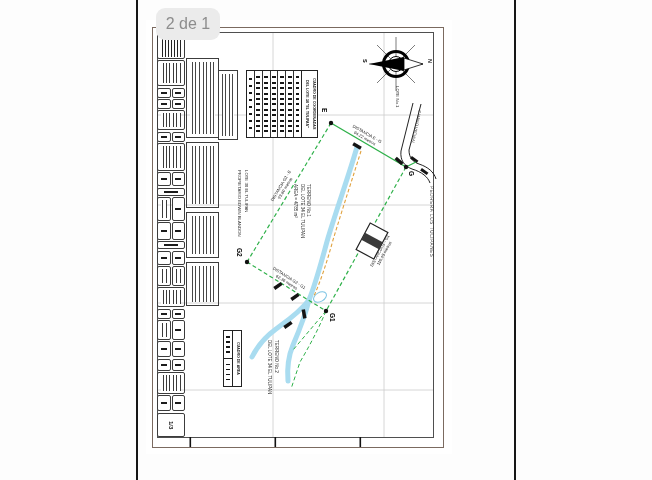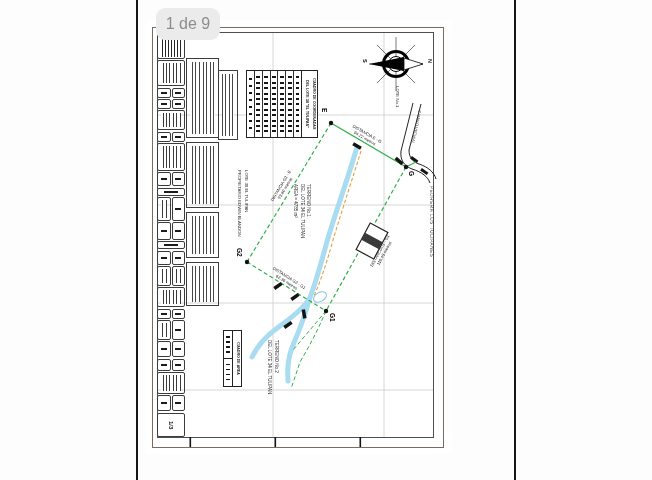--- a/index.html
+++ b/index.html
@@ -150,21 +150,21 @@
 
   <g fill="#111">
     <circle cx="331" cy="123" r="2.2"></circle>
     <circle cx="406" cy="167" r="2.2"></circle>
     <circle cx="326" cy="311" r="2.2"></circle>
     <circle cx="247" cy="262" r="2.2"></circle>
   </g>
 </svg>
 
 <div class="pill">
-  <span>1 de 9</span>
+  <span>2 de 1</span>
 </div>
 
 <div class="stripA">
   <div class="c s2 pd" style="height:26px"></div>
   <div class="c s2 pv" style="height:26px"></div>
   <div class="c pb" style="height:10px"></div>
   <div class="c pb" style="height:10px"></div>
   <div class="c pb" style="height:10px"></div>
   <div class="c pb" style="height:10px"></div>
   <div class="c s2 pv" style="height:20px"></div>

